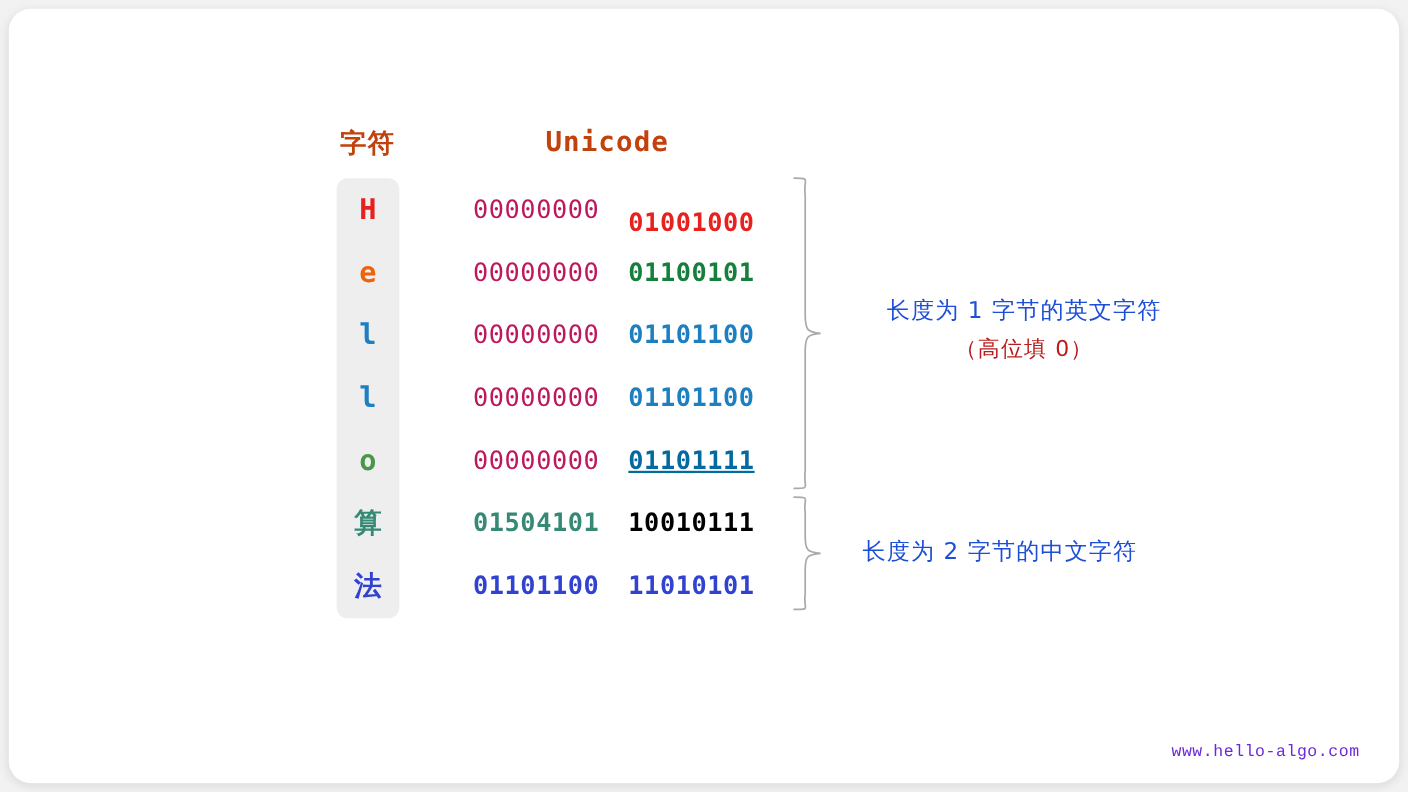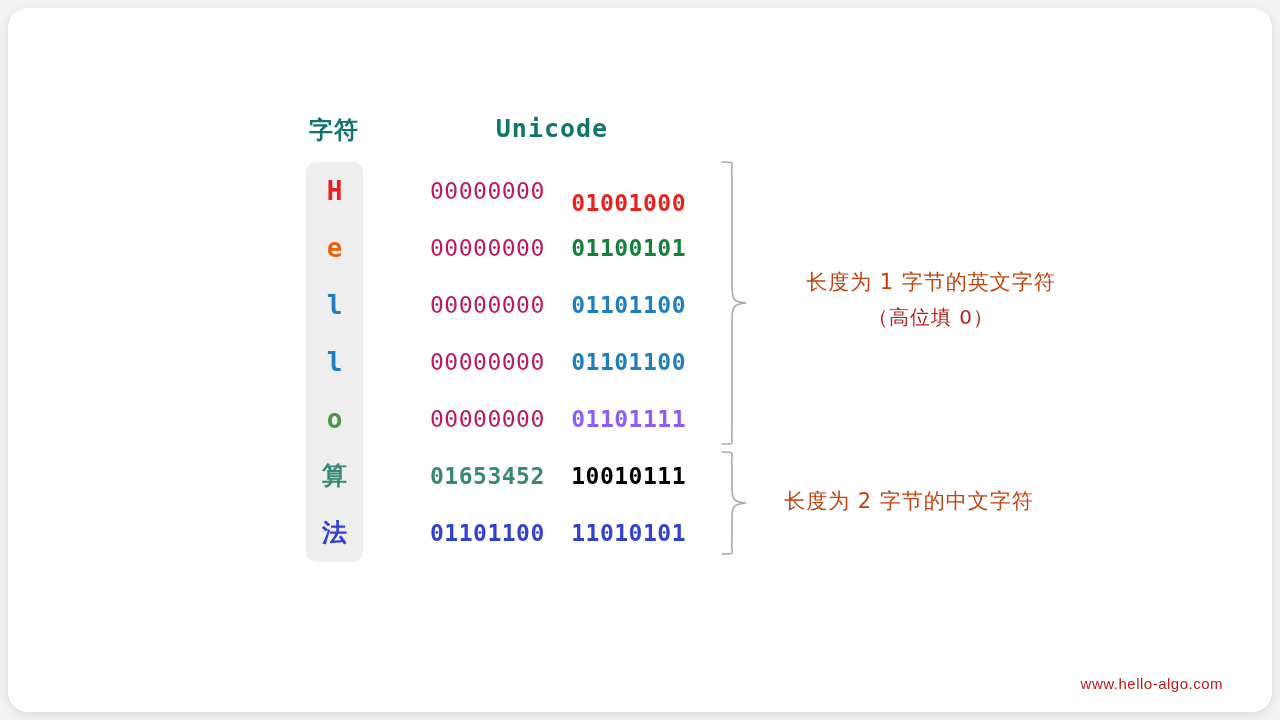--- a/index.html
+++ b/index.html
@@ -30,21 +30,21 @@
     height: 704px;
     background: #ffffff;
     border-radius: 20px;
     box-shadow: 0 2px 10px rgba(0,0,0,0.10);
   }
 
   
   .col-header {
     position: absolute;
     font-weight: bold;
-    color: #0f766e;
+    color: #c2410c;
     white-space: nowrap;
   }
 
   #header-char {
     left: 306px;
     top: 114px;
     width: 56px;
     text-align: center;
     font-family: "DejaVu Sans", "Liberation Sans", sans-serif;
     font-size: 24px;
@@ -120,37 +120,37 @@
   .annotation {
     position: absolute;
     color: #4a4a4a;
     text-align: center;
     white-space: nowrap;
     font-family: "DejaVu Sans", "Liberation Sans", sans-serif;
   }
   .annotation .line1 {
     font-size: 21px;
     letter-spacing: 1px;
-    color: #c2410c;
+    color: #1d4ed8;
   }
   .annotation .line2 {
     font-size: 20px;
     letter-spacing: 1px;
     color: #b91c1c;
     margin-top: 8px;
   }
 
   
   #watermark {
     position: absolute;
-    right: 57px;
+    right: 44px;
     bottom: 28px;
-    font-family: Liberation Sans, sans-serif;
+    font-family: Liberation Mono, monospace;
     font-size: 15px;
-    color: #b91c1c;
+    color: #6d28d9;
     letter-spacing: 0.5px;
   }
 </style>
 </head>
 <body>
 
 <div id="stage">
 
   <div id="card"></div>
 
@@ -187,27 +187,27 @@
       </div>
       <div class="bin-row" style="top: 346.5px;">
         <span class="byte-hi">00000000</span>
         <span class="byte-lo" style="color: rgb(30, 127, 192);">01101100</span>
       </div>
       <div class="char-cell latin" style="left: 306px; top: 390px; color: rgb(74, 150, 73);">
         <span>o</span>
       </div>
       <div class="bin-row" style="top: 403.5px;">
         <span class="byte-hi">00000000</span>
-        <span class="byte-lo" style="color: #8b5cf6;">01101111</span>
+        <span class="byte-lo" style="color: #0369a1; text-decoration: underline;">01101111</span>
       </div>
       <div class="char-cell cjk" style="left: 306px; top: 447px; color: rgb(54, 138, 117);">
         <span>算</span>
       </div>
       <div class="bin-row" style="top: 460.5px;">
-        <span class="byte-hi emphasized" style="color: rgb(54, 138, 117);">01653452</span>
+        <span class="byte-hi emphasized" style="color: rgb(54, 138, 117);">01504101</span>
         <span class="byte-lo" style="color: #000000;">10010111</span>
       </div>
       <div class="char-cell cjk" style="left: 306px; top: 504px; color: rgb(49, 66, 209);">
         <span>法</span>
       </div>
       <div class="bin-row" style="top: 517.5px;">
         <span class="byte-hi emphasized" style="color: rgb(49, 66, 209);">01101100</span>
         <span class="byte-lo" style="color: rgb(49, 66, 209);">11010101</span>
       </div>
     </div>

